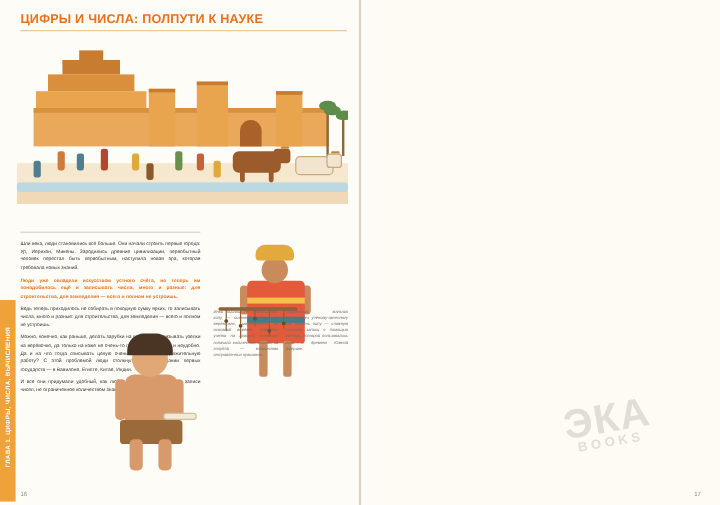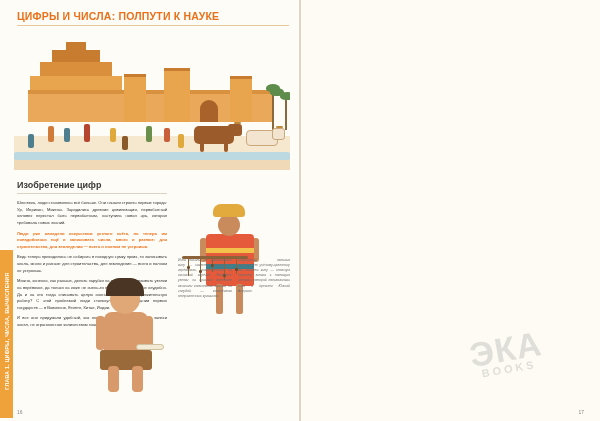--- a/index.html
+++ b/index.html
@@ -177,21 +177,20 @@
       <div class="fig" style="left:50px;top:98px;width:6px;height:14px;background:#4f7f8e;"></div>
       <div class="fig" style="left:70px;top:94px;width:6px;height:18px;background:#b6452f;"></div>
       <div class="fig" style="left:96px;top:98px;width:6px;height:14px;background:#e0a93c;"></div>
       <div class="fig" style="left:132px;top:96px;width:6px;height:16px;background:#6a8f4a;"></div>
       <div class="fig" style="left:150px;top:98px;width:6px;height:14px;background:#c85f3a;"></div>
       <div class="fig" style="left:14px;top:104px;width:6px;height:14px;background:#4f7f8e;"></div>
       <div class="fig" style="left:108px;top:106px;width:6px;height:14px;background:#8a5a2a;"></div>
       <div class="fig" style="left:164px;top:104px;width:6px;height:14px;background:#e0a93c;"></div>
     </div>
 
-    <div class="sec-head">Изобретение цифр</div>
     <div class="sec-rule"></div>
 
     <div class="col-left">
       <p>Шли века, люди становились всё больше. Они начали строить первые города: Ур, Иерихон, Микены. Зародились древние цивилизации, первобытный человек перестал быть первобытным, наступила новая эра, которая требовала новых знаний.</p>
       <p class="em">Люди уже овладели искусством устного счёта, но теперь им понадобилось ещё и записывать числа, много и разные: для строительства, для земледелия — всего и полном не устроишь.</p>
       <p>Ведь теперь приходилось не собирать в походную сумку ярких, то записывать числа, много и разные: для строительства, для земледелия — всего и полном не устроишь.</p>
       <p>Можно, конечно, как раньше, делать зарубки на палке или завязывать узелки на верёвочке, да только на коже не очень-то получается: больно и неудобно. Да и на что тогда списывать целую очень крупную и продолжительную работу? С этой проблемой люди столкнулись при создании первых государств — в Вавилоне, Египте, Китае, Индии.</p>
       <p>И все они придумали удобный, как любое, простое средство для записи чисел, не ограниченное количеством знаков — цифр.</p>
     </div>
 

